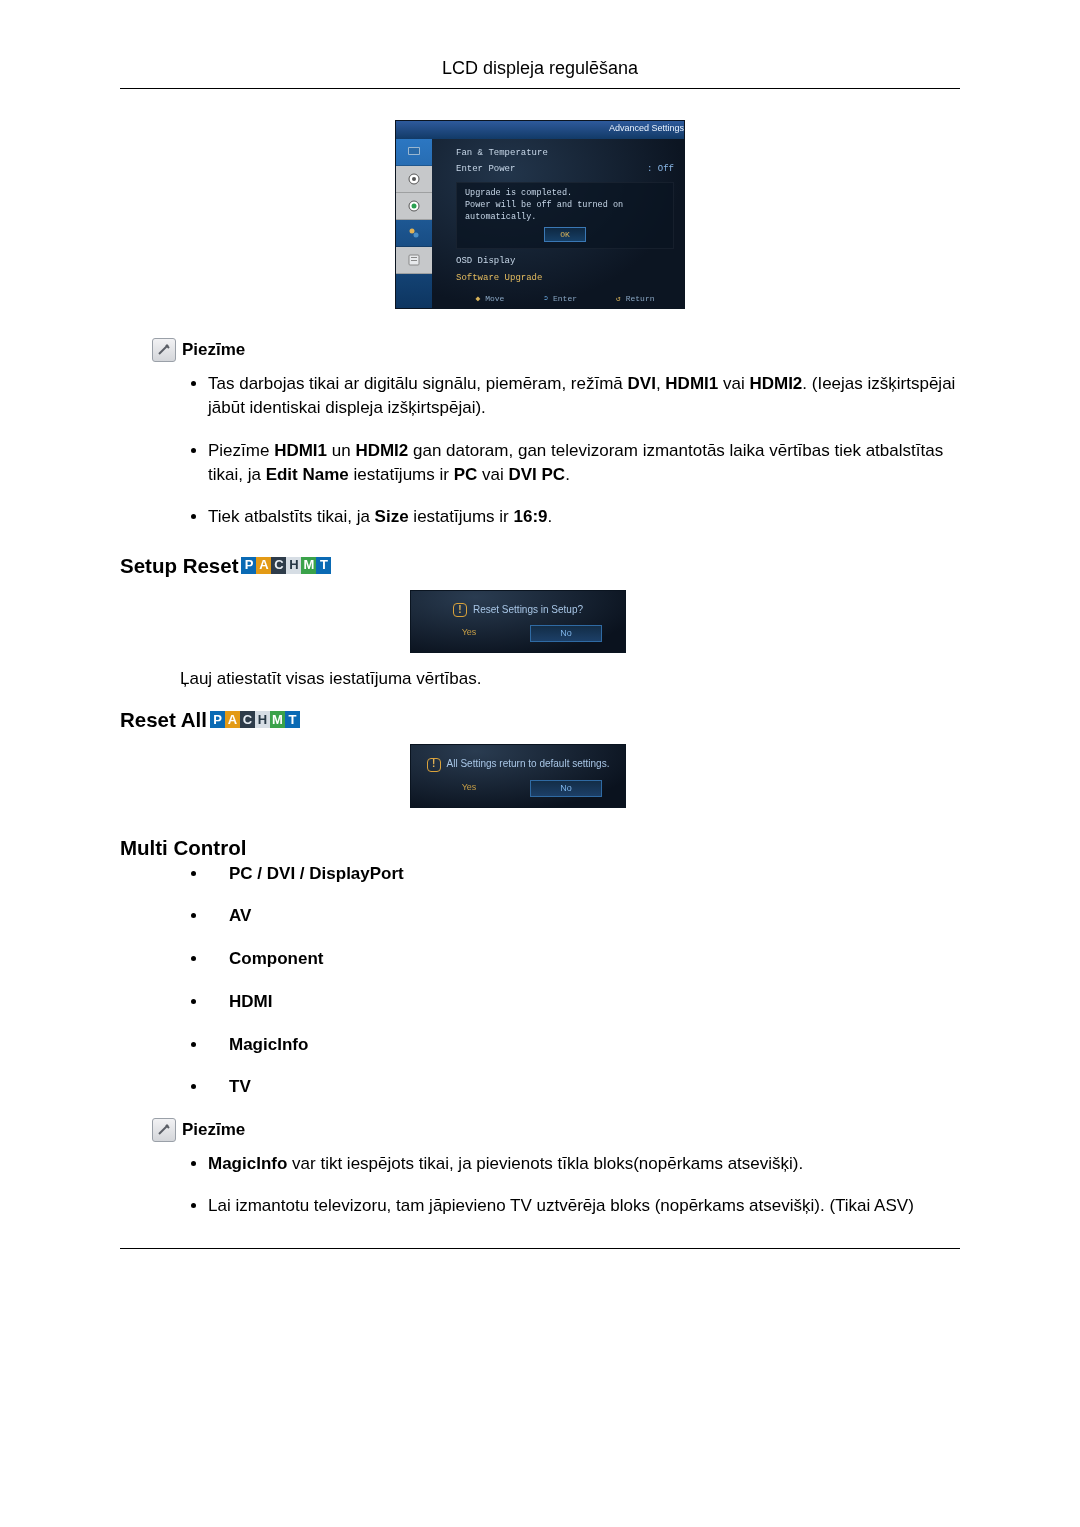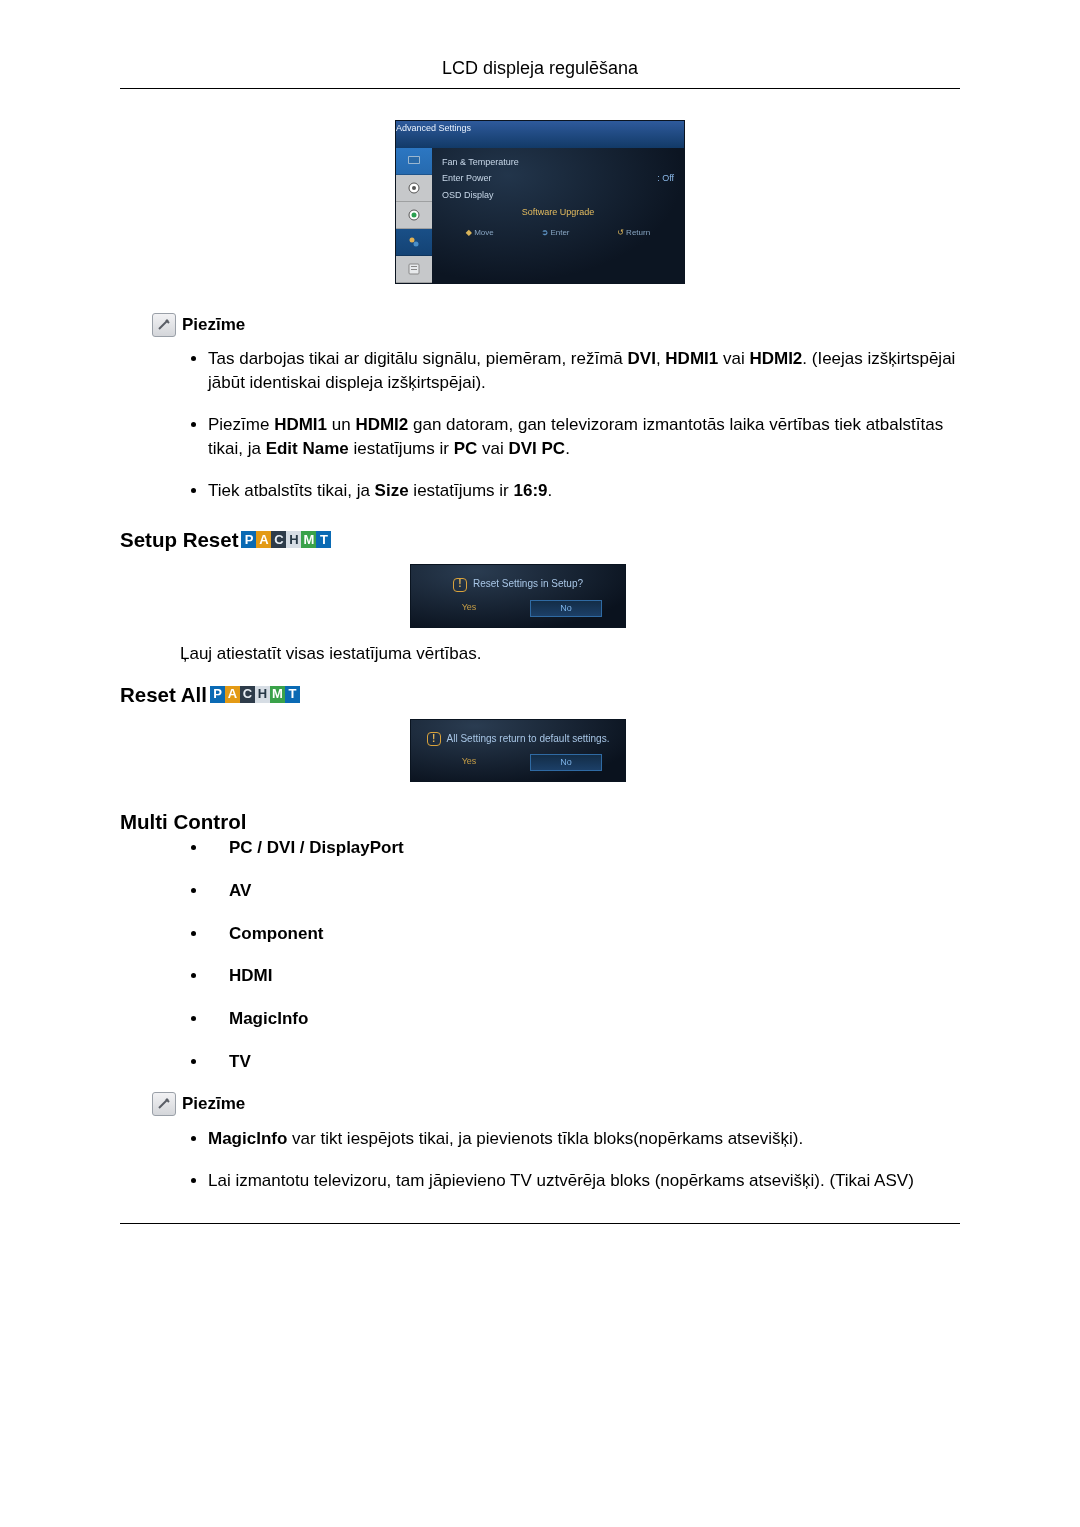--- a/index.html
+++ b/index.html
@@ -31,22 +31,22 @@
   .osd {
     width: 288px;
     margin: 0 auto 30px auto;
     font-family: Arial, sans-serif;
     font-size: 10px;
     color: #c7d7e8;
     box-shadow: 0 0 0 1px #0b1420;
   }
   .osd-title {
     background: linear-gradient(#2e5a9c, #123a67);
-    height: 27px;
-    text-align: left;
+    height: 18px;
+    text-align: right;
     color: #eaf3ff;
     font-size: 9px;
     line-height: 14px;
   }
   .osd-body { display: flex; }
   .osd-tabs {
     width: 36px;
     background: linear-gradient(#2c77c2, #0d3560);
     display: flex;
     flex-direction: column;
@@ -56,22 +56,23 @@
     display: flex;
     align-items: center;
     justify-content: center;
     border-bottom: 1px solid rgba(0,0,0,.2);
   }
   .osd-tab.grey { background: #c6c8ca; }
   .osd-tab svg { width: 16px; height: 16px; }
   .osd-content {
     flex: 1;
     background: radial-gradient(ellipse at 30% 20%, #22354b 0%, #0c1522 70%);
-    padding: 6px 10px 4px 10px;
+    padding: 6px 10px 4px 24px;
     position: relative;
+    font-family: Liberation Mono, monospace;
   }
   .osd-row { display: flex; padding: 2px 0; font-size: 9px; }
   .osd-row .l { flex: 1; }
   .osd-row .r { color: #8ab7e6; }
   .osd-modal {
     background: rgba(10,20,34,.75);
     border: 1px solid rgba(255,255,255,.05);
     margin: 4px 0;
     padding: 4px 8px 6px 8px;
     font-size: 8.5px;
@@ -80,21 +81,21 @@
     margin: 4px auto 0 auto;
     width: 40px;
     height: 13px;
     border: 1px solid #3a78b5;
     background: linear-gradient(#0e2842,#163f66);
     color: #d8b35a;
     font-size: 8px;
     text-align: center;
     line-height: 13px;
   }
-  .osd-upgrade { color: #e4bc5f; text-align: center; }
+  .osd-upgrade { color: #e4bc5f; }
   .osd-footer {
     margin-top: 6px;
     display: flex;
     justify-content: space-around;
     font-size: 8px;
     color: #88a5c2;
   }
   .osd-footer span .g { color: #d8b35a; }
   .osd-footer span .b { color: #5b8fbf; }
 
@@ -223,20 +224,25 @@
             </svg>
           </div>
       </div>
       <div class="osd-content">
         <div class="osd-row">
             <span class="l">Fan &amp; Temperature</span>
           </div>
         <div class="osd-row">
           <span class="l">Enter Power</span>
           <span class="r">: Off</span>
+        </div>
+        <div class="osd-modal">
+          <div>Upgrade is completed.</div>
+          <div>Power will be off and turned on automatically.</div>
+          <div class="osd-ok">OK</div>
         </div>
         <div class="osd-row">
             <span class="l">OSD Display</span>
           </div>
         <div class="osd-row">
             <span class="l osd-upgrade">Software Upgrade</span>
           </div>
         <div class="osd-footer">
           <span><span class="g">◆ </span><span>Move</span></span>
           <span><span class="b">➲ </span><span>Enter</span></span>

